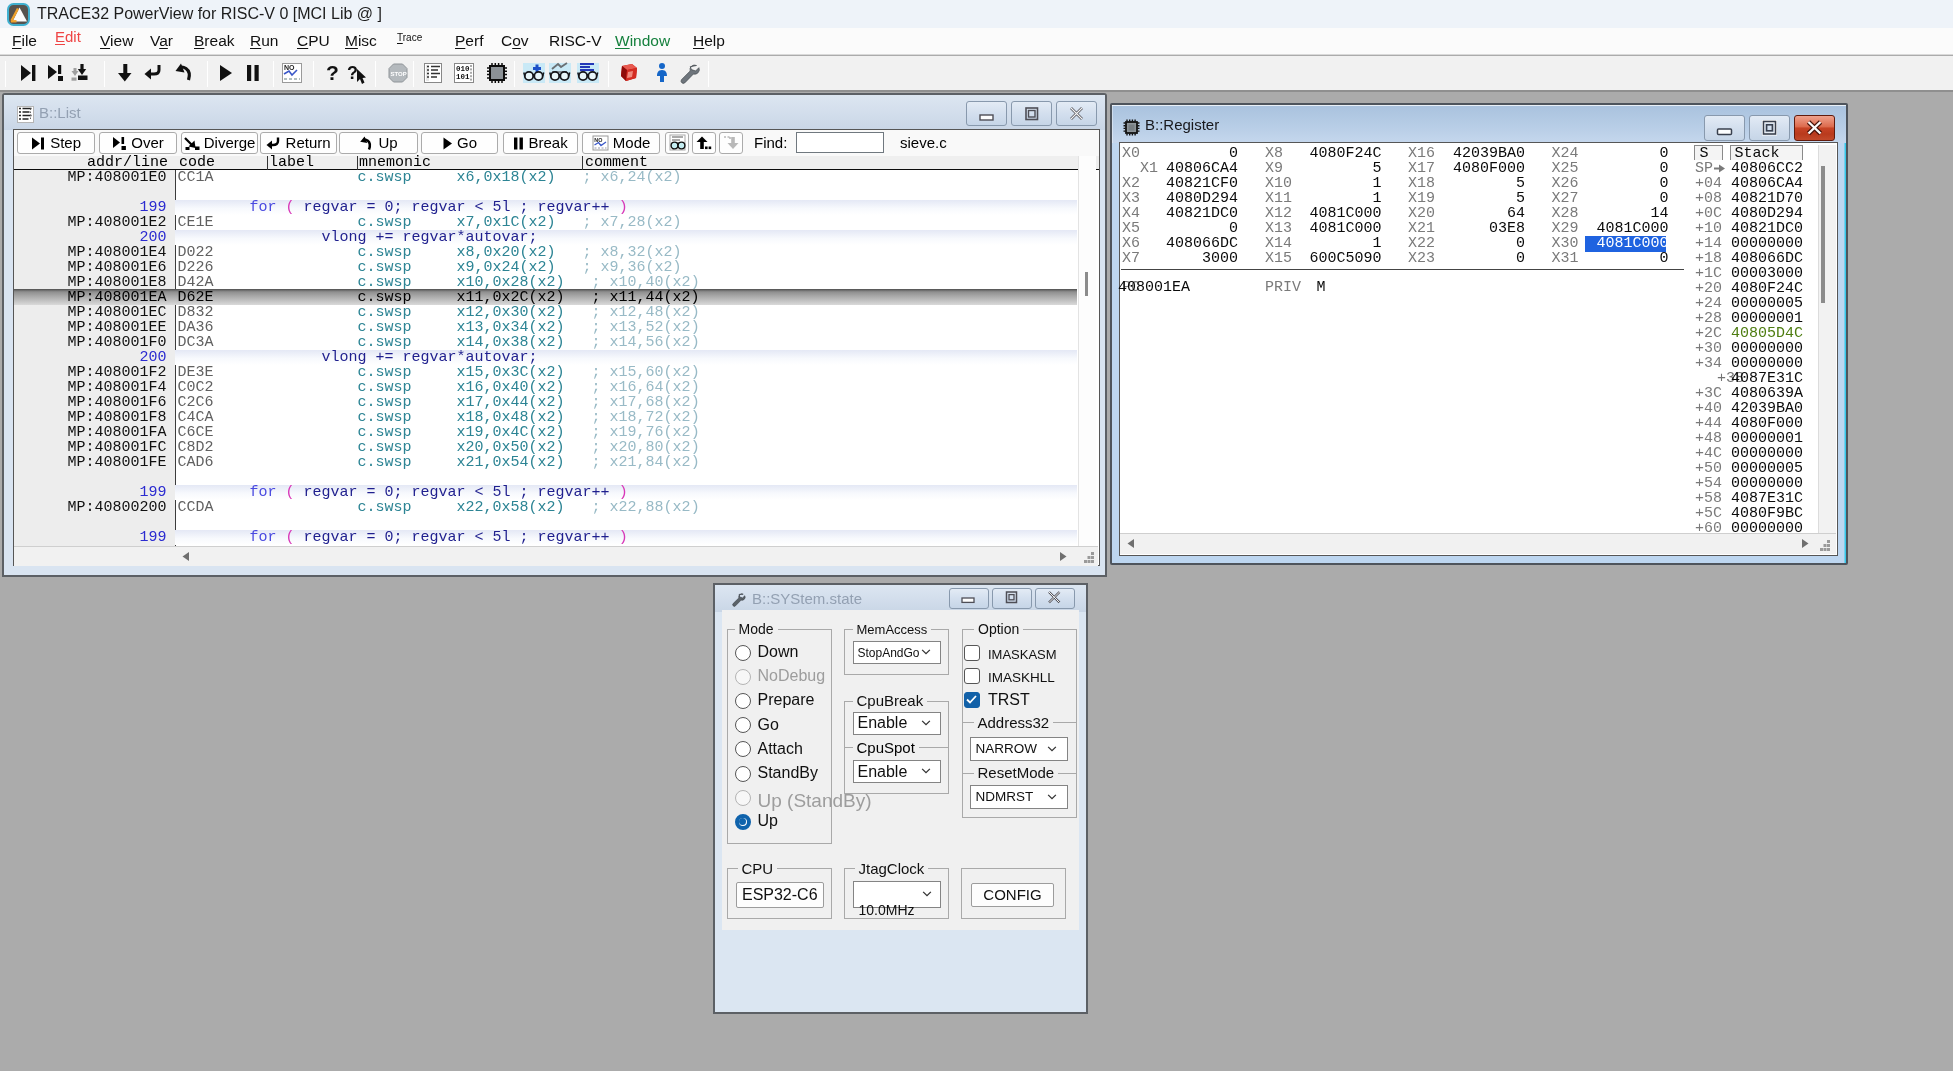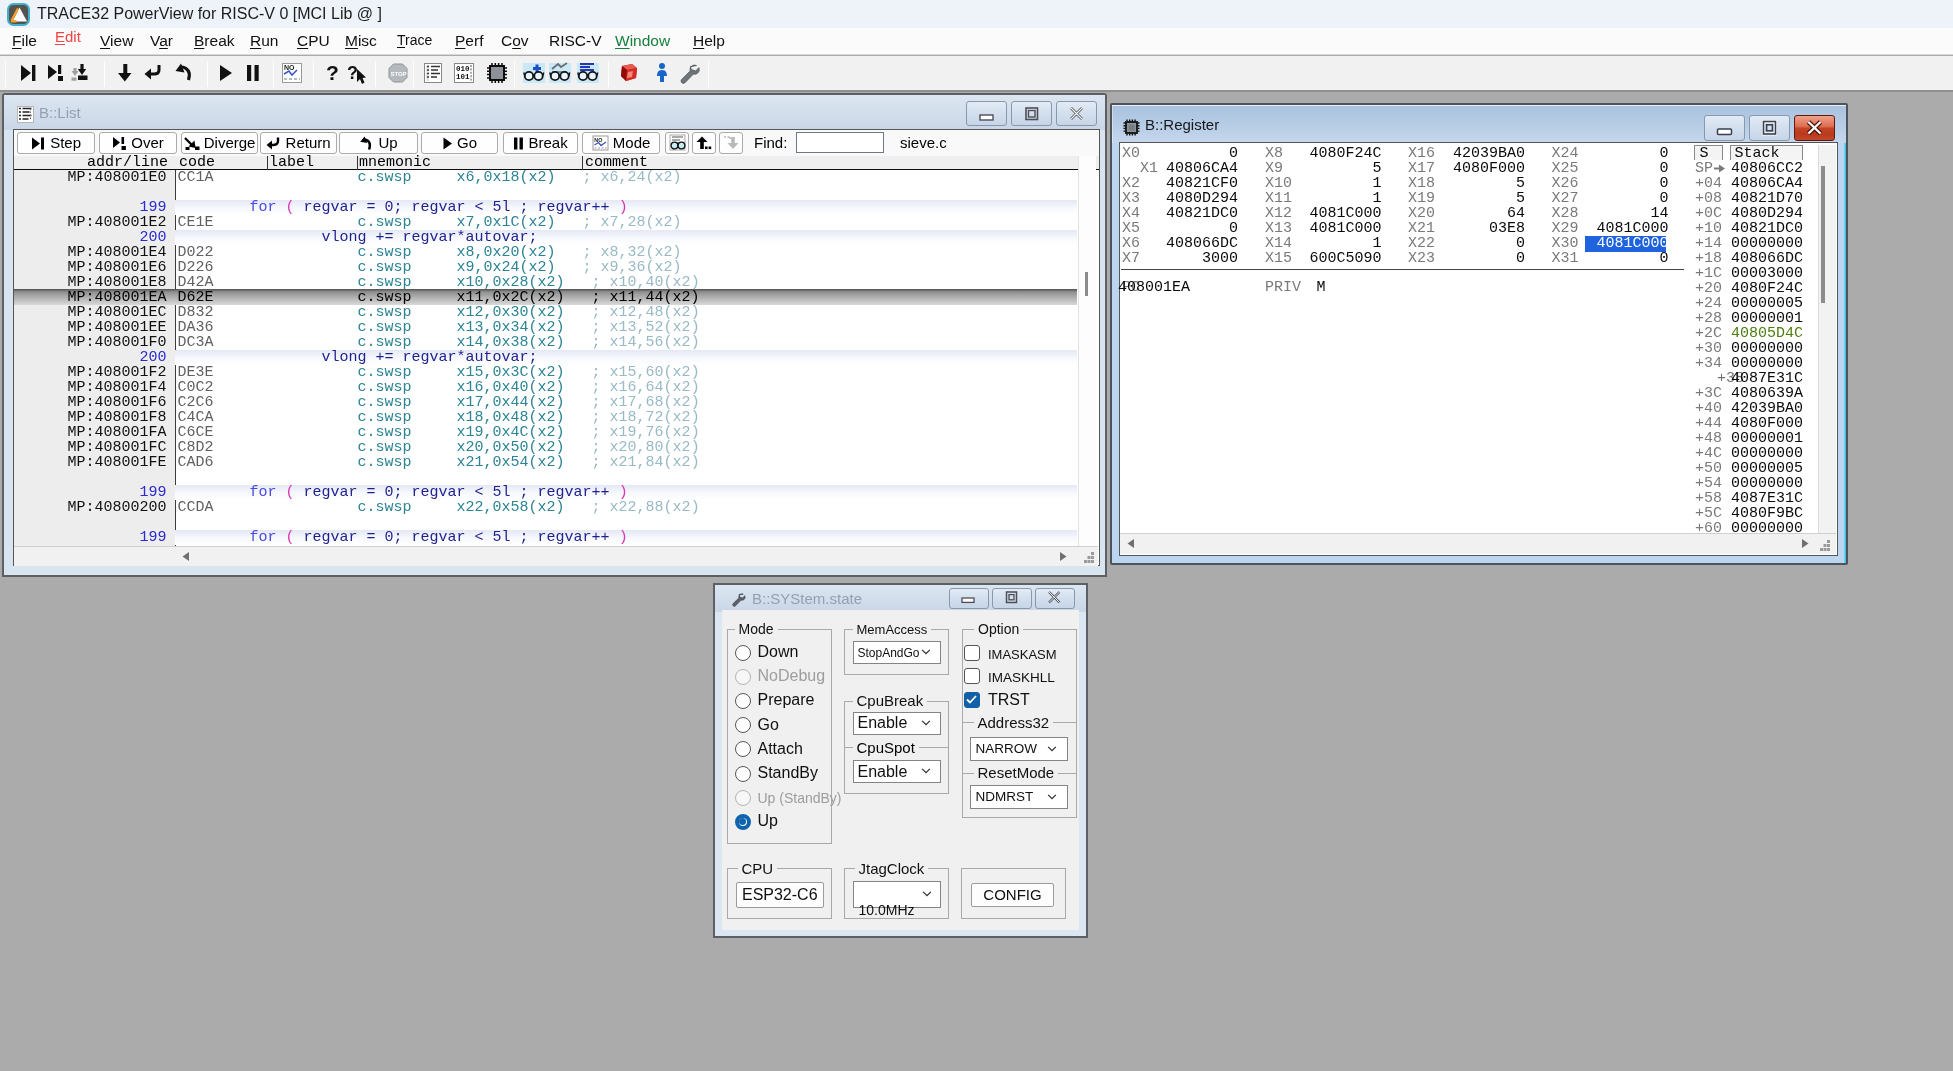--- a/index.html
+++ b/index.html
@@ -32,21 +32,21 @@
 </div>
 <div class="a" style="left:0;top:28px;width:1953px;height:27px;background:#fbfbfb;border-bottom:1px solid #d9d9d9">
 <div class="a" style="left:12px;top:4px;font-size:15.5px;color:#101010"><u>F</u>ile</div>
 <div class="a" style="left:55px;top:0;font-size:15px;color:#ef4444"><u>E</u>dit</div>
 <div class="a" style="left:100px;top:4px;font-size:15.5px;color:#101010"><u>V</u>iew</div>
 <div class="a" style="left:150px;top:4px;font-size:15.5px;color:#101010">V<u>a</u>r</div>
 <div class="a" style="left:194px;top:4px;font-size:15.5px;color:#101010"><u>B</u>reak</div>
 <div class="a" style="left:250px;top:4px;font-size:15.5px;color:#101010"><u>R</u>un</div>
 <div class="a" style="left:297px;top:4px;font-size:15.5px;color:#101010"><u>C</u>PU</div>
 <div class="a" style="left:345px;top:4px;font-size:15.5px;color:#101010"><u>M</u>isc</div>
-<div class="a" style="left:397px;top:4px;font-size:14px;color:#101010"><u>T</u>race</div>
+<div class="a" style="left:397px;top:4px;font-size:10px;color:#101010"><u>T</u>race</div>
 <div class="a" style="left:455px;top:4px;font-size:15.5px;color:#101010"><u>P</u>erf</div>
 <div class="a" style="left:501px;top:4px;font-size:15.5px;color:#101010">C<u>o</u>v</div>
 <div class="a" style="left:549px;top:4px;font-size:15.5px;color:#101010">RISC-V</div>
 <div class="a" style="left:615px;top:4px;font-size:15.5px;color:#15803d"><u>W</u>indow</div>
 <div class="a" style="left:693px;top:4px;font-size:15.5px;color:#101010"><u>H</u>elp</div>
 </div>
 <div class="a" style="left:0;top:56px;width:1953px;height:36px;background:#f1f1f1;border-bottom:2px solid #8f8f8f">
 <div class="a" style="left:5px;top:5px;width:1px;height:26px;background:#bdbdbd;border-right:1px solid #fff"></div>
 <div class="a" style="left:104px;top:5px;width:1px;height:26px;background:#bdbdbd;border-right:1px solid #fff"></div>
 <div class="a" style="left:207px;top:5px;width:1px;height:26px;background:#bdbdbd;border-right:1px solid #fff"></div>
@@ -489,21 +489,21 @@
           <rect x="7" y="0" width="3" height="3"></rect>
           <rect x="7" y="4" width="3" height="3"></rect>
           <rect x="7" y="8" width="3" height="3"></rect>
           <rect x="3.5" y="4" width="3" height="3"></rect>
           <rect x="3.5" y="8" width="3" height="3"></rect>
           <rect x="0" y="8" width="3" height="3"></rect>
         </g>
       </svg>
 </div>
 </div>
-<div class="win ttl-i" style="left:713px;top:583px;width:375px;height:355px;background:#dbe6f2">
+<div class="win ttl-i" style="left:713px;top:583px;width:375px;height:431px;background:#dbe6f2">
 <div class="a ttl-i" style="left:0;top:0;width:100%;height:27px"></div>
 <svg class="a" style="left:15px;top:6px" width="16" height="16" viewBox="0 0 16 16">
       <path d="M13.2,3.2 a3.1,3.1 0 0 0 -4.3,3.7 L3.2,12.5 a1.6,1.6 0 0 0 2.3,2.3 L11.1,9.1 a3.1,3.1 0 0 0 3.7,-4.3 L12.6,6.9 L9.8,6.2 L9.1,3.4 Z" fill="#5b6268" stroke="#3e444a" stroke-width="0.7"></path>
     </svg>
 <div class="a" style="left:37px;top:5px;font-size:15px;color:#93a0b2">B::SYStem.state</div>
 <div class="cap cap-i" style="left:234px;top:3px;width:40px;height:21px"><svg width="37" height="17" viewBox="0 0 37 17">
         <rect x="12" y="9" width="12" height="4.4" fill="#fdfdfd" stroke="#4e4e56" stroke-width="1.3"></rect>
       </svg></div>
 <div class="cap cap-i" style="left:277px;top:3px;width:40px;height:21px"><svg width="37" height="17" viewBox="0 0 37 17">
         <rect x="13.5" y="3" width="10" height="10.5" fill="none" stroke="#4e4e56" stroke-width="1.5"></rect>
@@ -523,21 +523,21 @@
 <div class="a" style="left:36px;top:57.2px;font-size:16px;color:#9d9d9d">NoDebug</div>
 <div class="radio" style="left:13px;top:82.9px"></div>
 <div class="a" style="left:36px;top:81.4px;font-size:16px;color:#101010">Prepare</div>
 <div class="radio" style="left:13px;top:107.1px"></div>
 <div class="a" style="left:36px;top:105.6px;font-size:16px;color:#101010">Go</div>
 <div class="radio" style="left:13px;top:131.3px"></div>
 <div class="a" style="left:36px;top:129.8px;font-size:16px;color:#101010">Attach</div>
 <div class="radio" style="left:13px;top:155.5px"></div>
 <div class="a" style="left:36px;top:154.0px;font-size:16px;color:#101010">StandBy</div>
 <div class="radio" style="left:13px;top:179.7px;border-color:#b4b4b4;background:#f7f7f7"></div>
-<div class="a" style="left:36px;top:180.2px;font-size:14px;color:#9d9d9d">Up (StandBy)</div>
+<div class="a" style="left:36px;top:180.2px;font-size:19px;color:#9d9d9d">Up (StandBy)</div>
 <div class="radio" style="left:13px;top:203.9px;border:4.2px solid #0f63ac"></div>
 <div class="a" style="left:17.5px;top:208.4px;width:7px;height:7px;border-radius:50%;background:#0f63ac"></div>
 <div class="a" style="left:36px;top:202.4px;font-size:16px;color:#101010">Up</div>
 <div class="gb" style="left:122px;top:19px;width:105.5px;height:45.5px"></div>
 <div class="gl" style="left:131px;top:12px;font-size:13px;color:#101010">MemAccess</div>
 <div class="combo" style="left:131px;top:30.5px;width:88.5px;height:23px"></div>
 <div class="a" style="left:136px;top:35.5px;font-size:12px;color:#101010">StopAndGo</div>
 <svg class="chv" style="left:199px;top:38.5px" width="11" height="7" viewBox="0 0 11 7">
         <path d="M1,1 L5.5,5.5 L10,1" stroke="#333" stroke-width="1.5" fill="none"></path>
       </svg>

